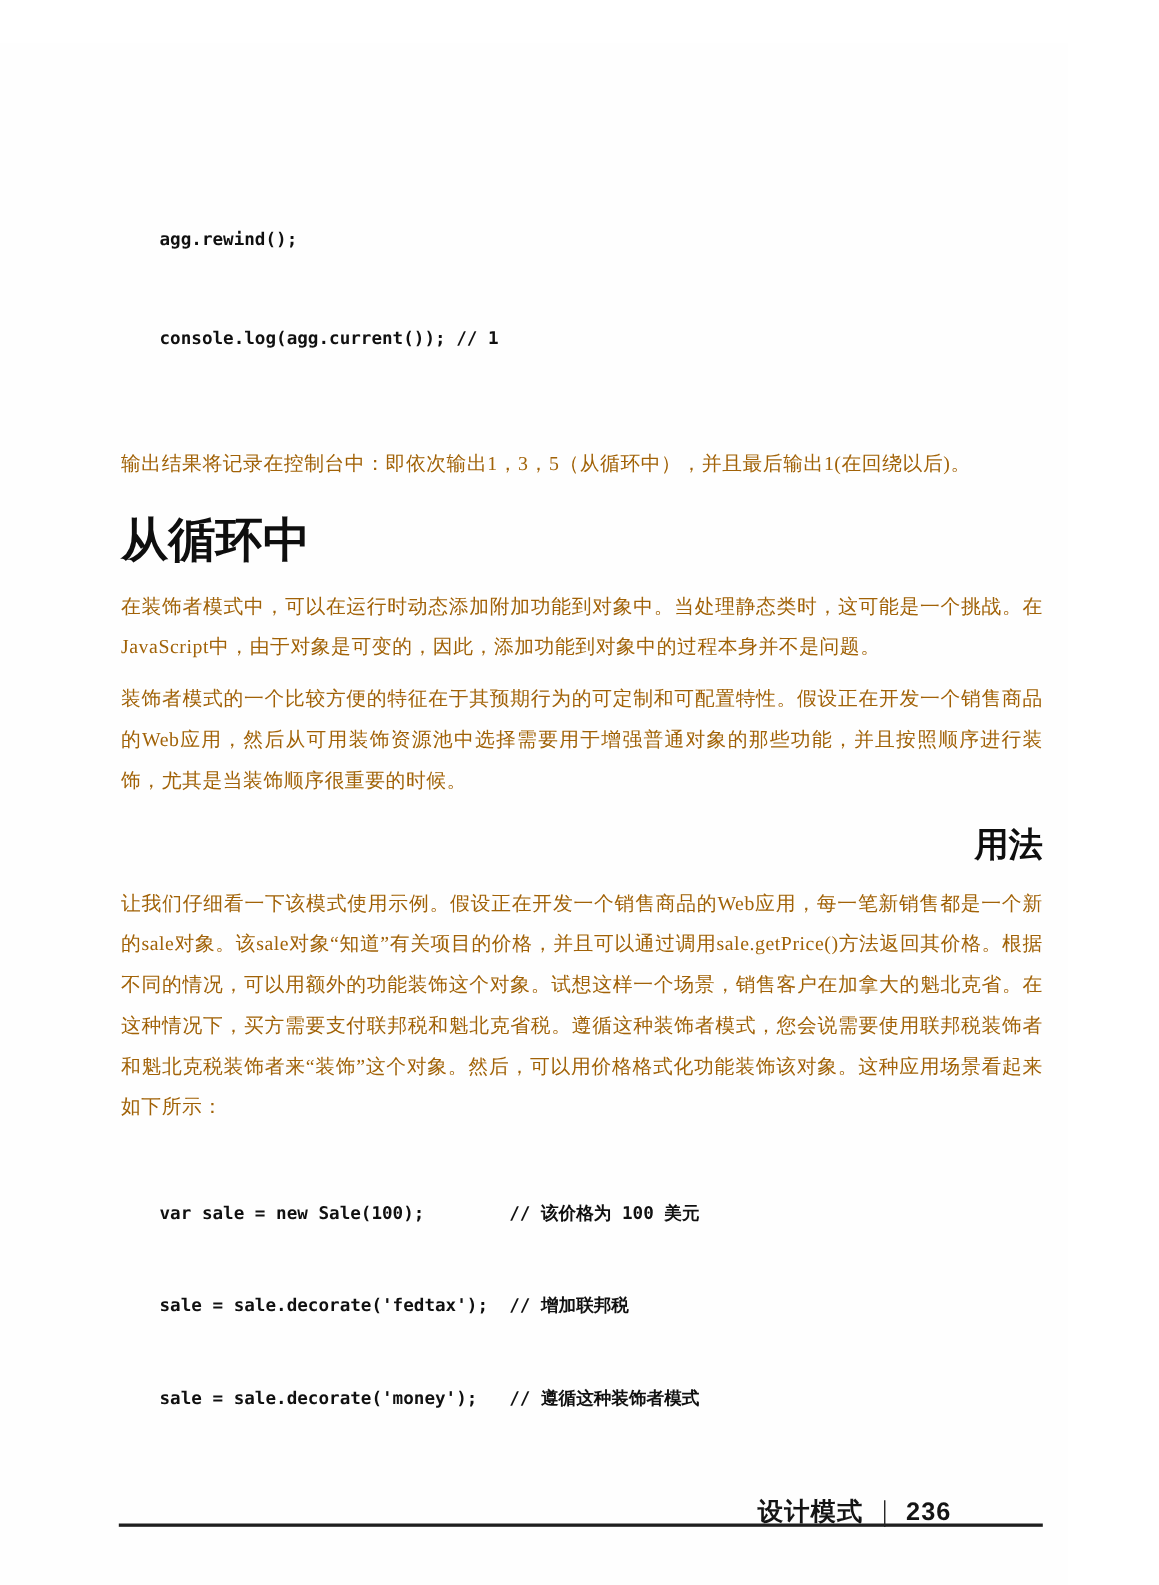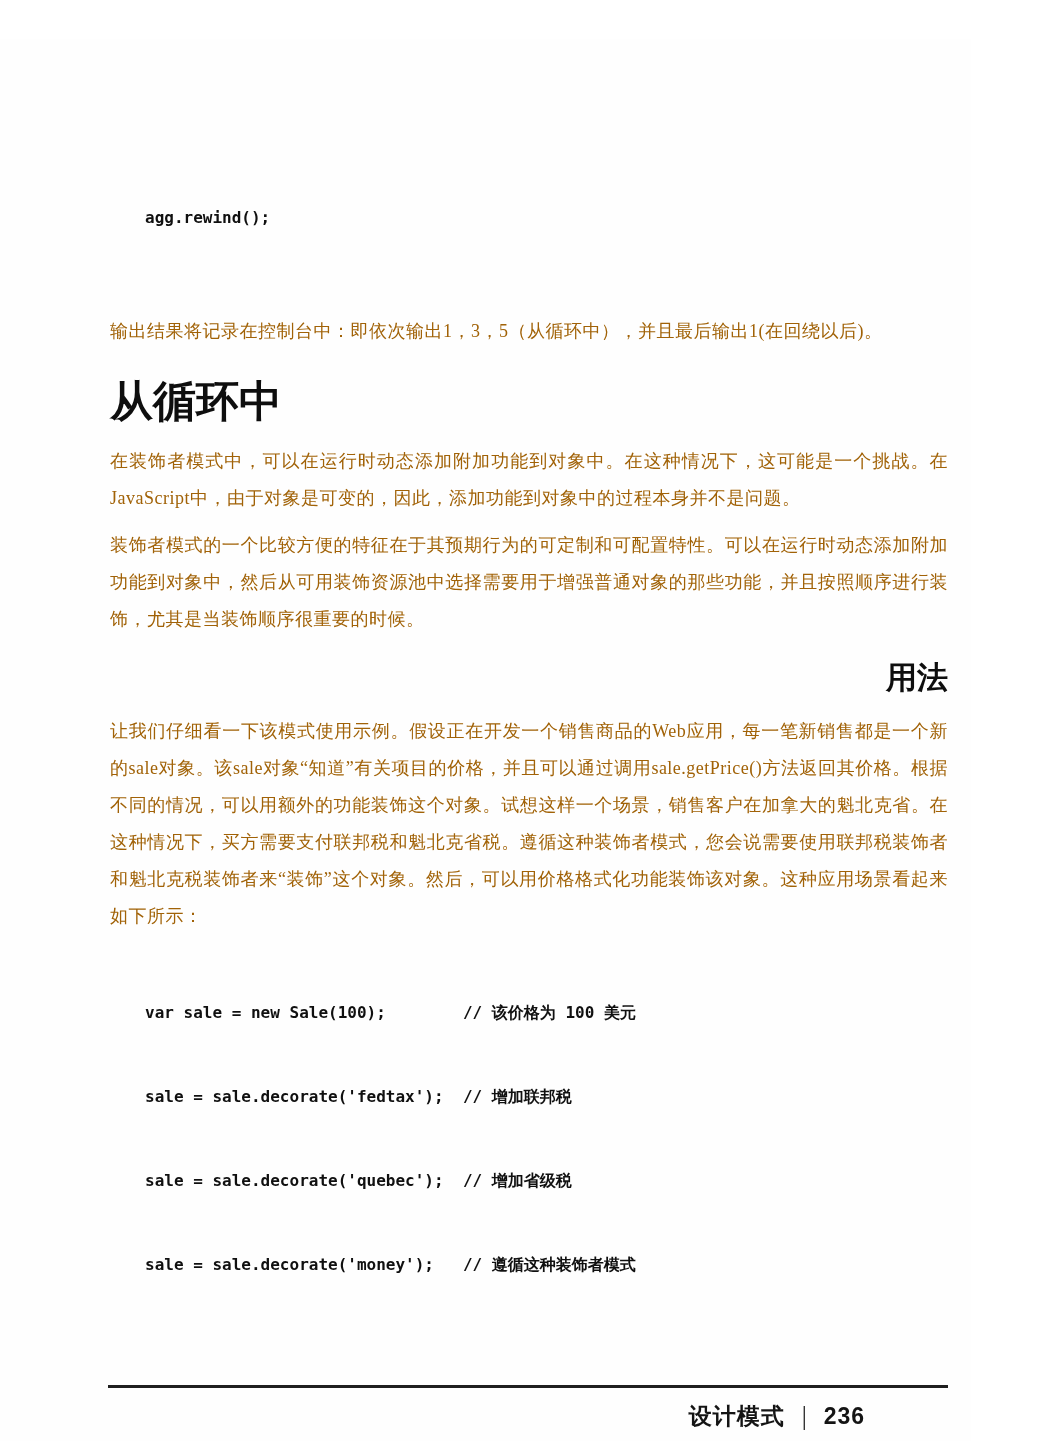--- a/index.html
+++ b/index.html
@@ -66,21 +66,21 @@
   .mt-c1   { margin-top: 8px;  }
 
   .footer-rule {
     position: absolute;
     left: 108px; top: 1346px;
     width: 840px; height: 3px;
     background: #1f1f1f;
   }
   .footer-text {
     position: absolute;
-    top: 1362px; right: 106px;
+    top: 1320px; right: 106px;
     font-family: "Liberation Sans", "DejaVu Sans", sans-serif;
     font-size: 23px;
     color: #141414;
     display: flex;
     align-items: center;
   }
   .footer-section { font-weight: 600; letter-spacing: 1px; }
   .footer-sep {
     margin: 0 16px;
     font-weight: 300;
@@ -91,38 +91,38 @@
   .footer-page { font-weight: 600; letter-spacing: 1px; }
 </style>
 </head>
 <body>
 
 <div class="page">
   <div class="content">
 
     <div class="code code-top">
       <div class="code-line">agg.rewind();</div>
+      <div class="code-line">console.log(agg.current()); // 1</div>
     </div>
 
     <p class="body-text mt-p1">输出结果将记录在控制台中：即依次输出1，3，5（从循环中），并且最后输出1(在回绕以后)。</p>
 
     <h1 class="h1 mt-h1">从循环中</h1>
 
-    <p class="body-text mt-p2">在装饰者模式中，可以在运行时动态添加附加功能到对象中。在这种情况下，这可能是一个挑战。在JavaScript中，由于对象是可变的，因此，添加功能到对象中的过程本身并不是问题。</p>
+    <p class="body-text mt-p2">在装饰者模式中，可以在运行时动态添加附加功能到对象中。当处理静态类时，这可能是一个挑战。在JavaScript中，由于对象是可变的，因此，添加功能到对象中的过程本身并不是问题。</p>
 
-    <p class="body-text mt-p3">装饰者模式的一个比较方便的特征在于其预期行为的可定制和可配置特性。可以在运行时动态添加附加功能到对象中，然后从可用装饰资源池中选择需要用于增强普通对象的那些功能，并且按照顺序进行装饰，尤其是当装饰顺序很重要的时候。</p>
+    <p class="body-text mt-p3">装饰者模式的一个比较方便的特征在于其预期行为的可定制和可配置特性。假设正在开发一个销售商品的Web应用，然后从可用装饰资源池中选择需要用于增强普通对象的那些功能，并且按照顺序进行装饰，尤其是当装饰顺序很重要的时候。</p>
 
     <h2 class="h2 mt-h2">用法</h2>
 
     <p class="body-text mt-p4">让我们仔细看一下该模式使用示例。假设正在开发一个销售商品的Web应用，每一笔新销售都是一个新的sale对象。该sale对象“知道”有关项目的价格，并且可以通过调用sale.getPrice()方法返回其价格。根据不同的情况，可以用额外的功能装饰这个对象。试想这样一个场景，销售客户在加拿大的魁北克省。在这种情况下，买方需要支付联邦税和魁北克省税。遵循这种装饰者模式，您会说需要使用联邦税装饰者和魁北克税装饰者来“装饰”这个对象。然后，可以用价格格式化功能装饰该对象。这种应用场景看起来如下所示：</p>
 
     <div class="code mt-c1">
       <div class="code-line">var sale = new Sale(100);        // 该价格为 100 美元</div>
       <div class="code-line">sale = sale.decorate('fedtax');  // 增加联邦税</div>
-      <div class="code-line">sale = sale.decorate('quebec');  // 增加省级税</div>
       <div class="code-line">sale = sale.decorate('money');   // 遵循这种装饰者模式</div>
       
     </div>
 
   </div>
 
   <div class="footer-rule"></div>
   <div class="footer-text">
     <span class="footer-section">设计模式</span>
     <span class="footer-sep">|</span>

